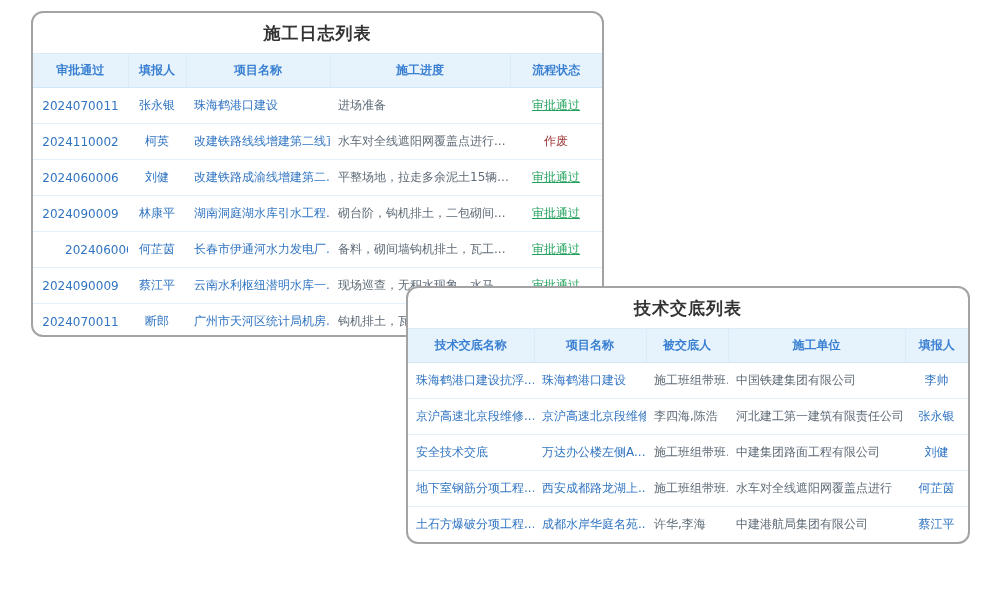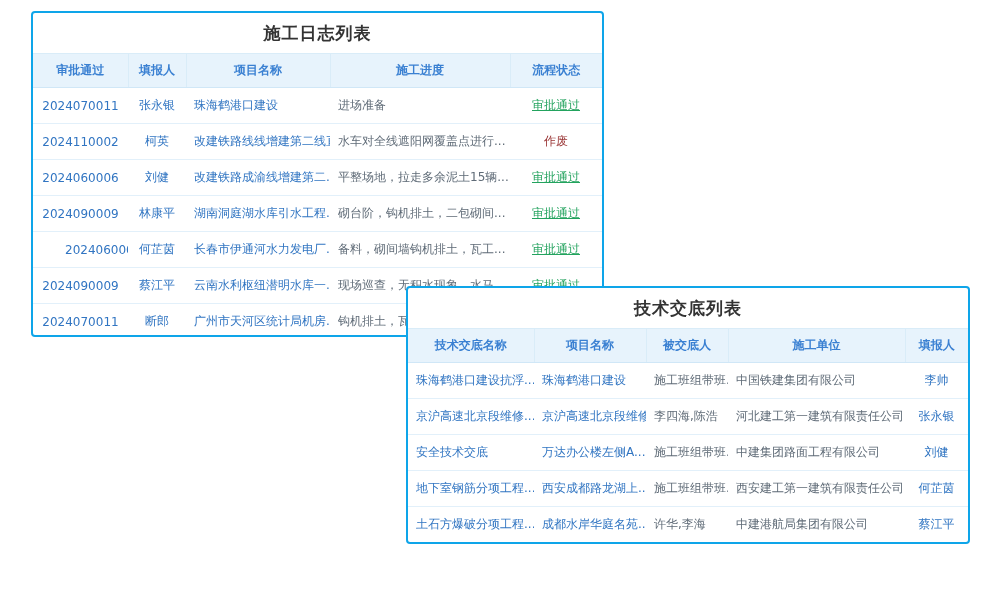--- a/index.html
+++ b/index.html
@@ -1,19 +1,19 @@
 <!DOCTYPE html>
 <html><head>
 <meta charset="utf-8">
 <style>
   * { margin:0; padding:0; box-sizing:border-box; }
   html,body { width:1000px; height:600px; background:#ffffff; overflow:hidden;
               font-family:"DejaVu Sans","Liberation Sans",sans-serif; }
-  .panel { position:absolute; background:#ffffff; border:2px solid #0ea5e9;
-           border-radius:4px; overflow:hidden; }
+  .panel { position:absolute; background:#ffffff; border:2px solid #a3a3a3;
+           border-radius:12px; overflow:hidden; }
   #log-panel { left:31px; top:11px; width:573px; height:326px; z-index:1; }
   #disclosure-panel { left:406px; top:286px; width:564px; z-index:2; }
   .panel-title { text-align:center; font-weight:bold; font-size:17px; color:#333;
                  padding:9px 0 8px 0; letter-spacing:1px; }
   table { width:100%; border-collapse:collapse; table-layout:fixed; font-size:12px; }
   thead th { background:#e7f3fc; color:#3a80d2; font-weight:bold; text-align:center;
              padding:8px 4px; border-right:1px solid #d9ecf8;
              border-top:1px solid #d9ecf8; border-bottom:1px solid #d0e7f7;
              white-space:nowrap; overflow:hidden; }
   thead th:last-child { border-right:none; }
@@ -142,21 +142,21 @@
           <td style="text-align: left;"><span class="cell link">安全技术交底</span></td>
           <td style="text-align: left;"><span class="cell link">万达办公楼左侧A...</span></td>
           <td style="text-align: left;"><span class="cell plain">施工班组带班...</span></td>
           <td style="text-align: left;"><span class="cell plain">中建集团路面工程有限公司</span></td>
           <td style="text-align: center;"><span class="cell link">刘健</span></td>
         </tr>
         <tr>
           <td style="text-align: left;"><span class="cell link">地下室钢筋分项工程...</span></td>
           <td style="text-align: left;"><span class="cell link">西安成都路龙湖上...</span></td>
           <td style="text-align: left;"><span class="cell plain">施工班组带班...</span></td>
-          <td style="text-align: left;"><span class="cell plain">西安建工第一建筑有限责任公司</span></td>
+          <td style="text-align: left;"><span class="cell plain">水车对全线遮阳网覆盖点进行</span></td>
           <td style="text-align: center;"><span class="cell link">何芷茵</span></td>
         </tr>
         <tr>
           <td style="text-align: left;"><span class="cell link">土石方爆破分项工程...</span></td>
           <td style="text-align: left;"><span class="cell link">成都水岸华庭名苑...</span></td>
           <td style="text-align: left;"><span class="cell plain">许华,李海</span></td>
           <td style="text-align: left;"><span class="cell plain">中建港航局集团有限公司</span></td>
           <td style="text-align: center;"><span class="cell link">蔡江平</span></td>
         </tr>
       </tbody>

